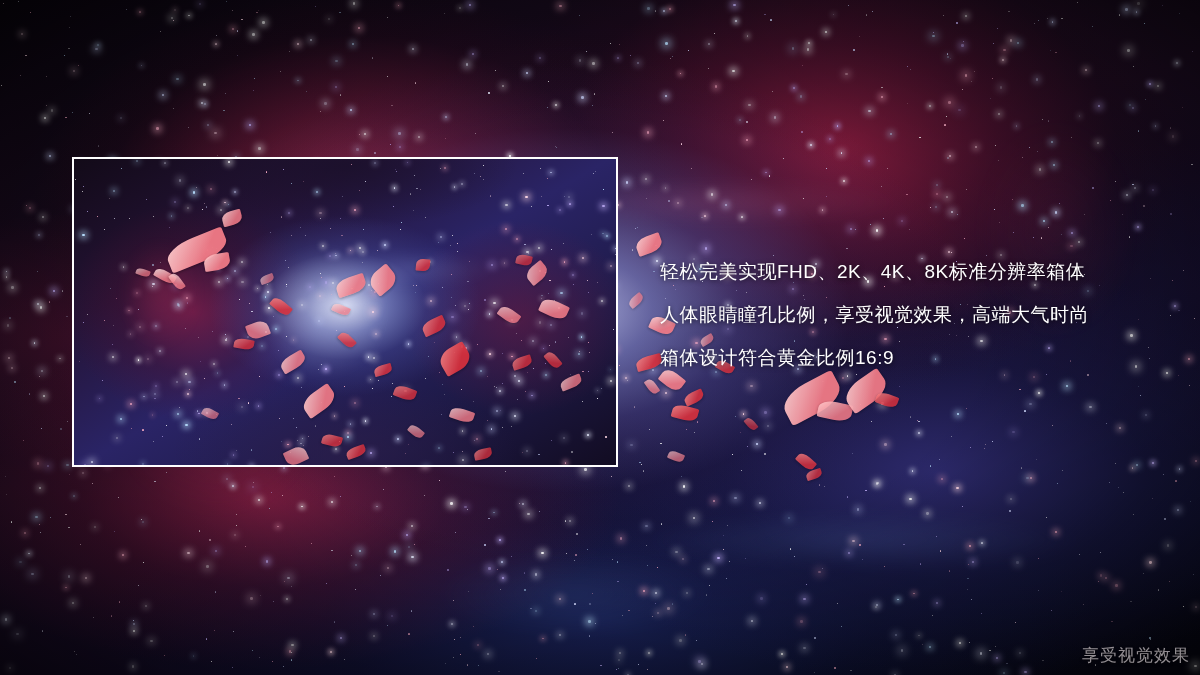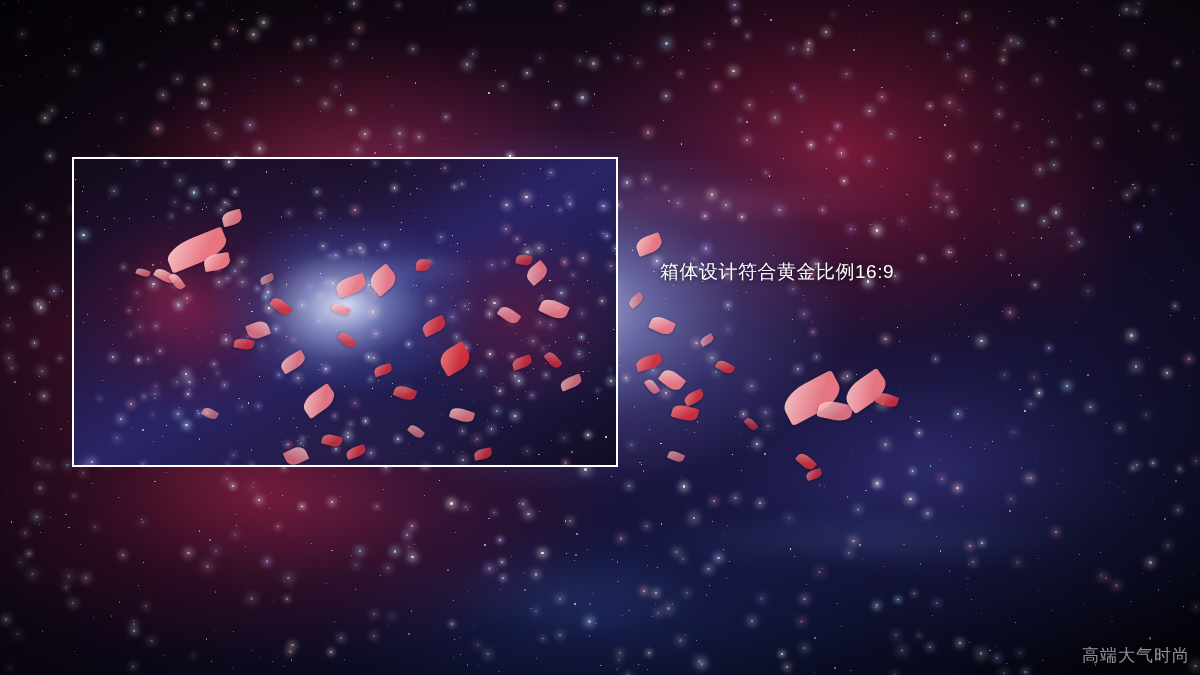--- a/index.html
+++ b/index.html
@@ -1734,18 +1734,20 @@
         <div class="petal" style="left: 470px; top: 196px; width: 18px; height: 10px; transform: rotate(50deg); background: linear-gradient(135deg, rgb(249, 140, 140) 0%, rgb(217, 48, 60) 65%, rgb(217, 48, 60) 100%); opacity: 0.76; box-shadow: rgba(0, 0, 0, 0.35) 0px 1px 3px;"></div>
         <div class="petal" style="left: 486px; top: 218px; width: 22px; height: 11px; transform: rotate(-22deg); background: linear-gradient(135deg, rgb(255, 211, 212) 0%, rgb(240, 122, 134) 65%, rgb(240, 122, 134) 100%); opacity: 0.78; box-shadow: rgba(0, 0, 0, 0.35) 0px 1px 3px;"></div>
         <div class="petal" style="left: 442px; top: 96px; width: 16px; height: 10px; transform: rotate(12deg); background: linear-gradient(135deg, rgb(249, 140, 140) 0%, rgb(217, 48, 60) 65%, rgb(217, 48, 60) 100%); opacity: 0.72; box-shadow: rgba(0, 0, 0, 0.35) 0px 1px 3px;"></div>
         <div class="petal" style="left: 128px; top: 250px; width: 16px; height: 9px; transform: rotate(28deg); background: linear-gradient(135deg, rgb(255, 211, 212) 0%, rgb(240, 122, 134) 65%, rgb(240, 122, 134) 100%); opacity: 0.66; box-shadow: rgba(0, 0, 0, 0.35) 0px 1px 3px;"></div>
         <div class="petal" style="left: 186px; top: 116px; width: 14px; height: 8px; transform: rotate(-20deg); background: linear-gradient(135deg, rgb(255, 230, 228) 0%, rgb(240, 122, 134) 65%, rgb(240, 122, 134) 100%); opacity: 0.64; box-shadow: rgba(0, 0, 0, 0.35) 0px 1px 3px;"></div>
         <div class="petal" style="left: 334px; top: 268px; width: 16px; height: 9px; transform: rotate(40deg); background: linear-gradient(135deg, rgb(255, 211, 212) 0%, rgb(240, 122, 134) 65%, rgb(240, 122, 134) 100%); opacity: 0.7; box-shadow: rgba(0, 0, 0, 0.35) 0px 1px 3px;"></div>
       </div>
   </div>
 
   <div id="body-text">
+    <div class="line">轻松完美实现FHD、2K、4K、8K标准分辨率箱体</div>
+    <div class="line">人体眼睛瞳孔比例，享受视觉效果，高端大气时尚</div>
     <div class="line">箱体设计符合黄金比例16:9</div>
   </div>
 
-  <div id="watermark">高端大气时尚</div>
+  <div id="watermark">享受视觉效果</div>
 
 </div>
 
 </body></html>

